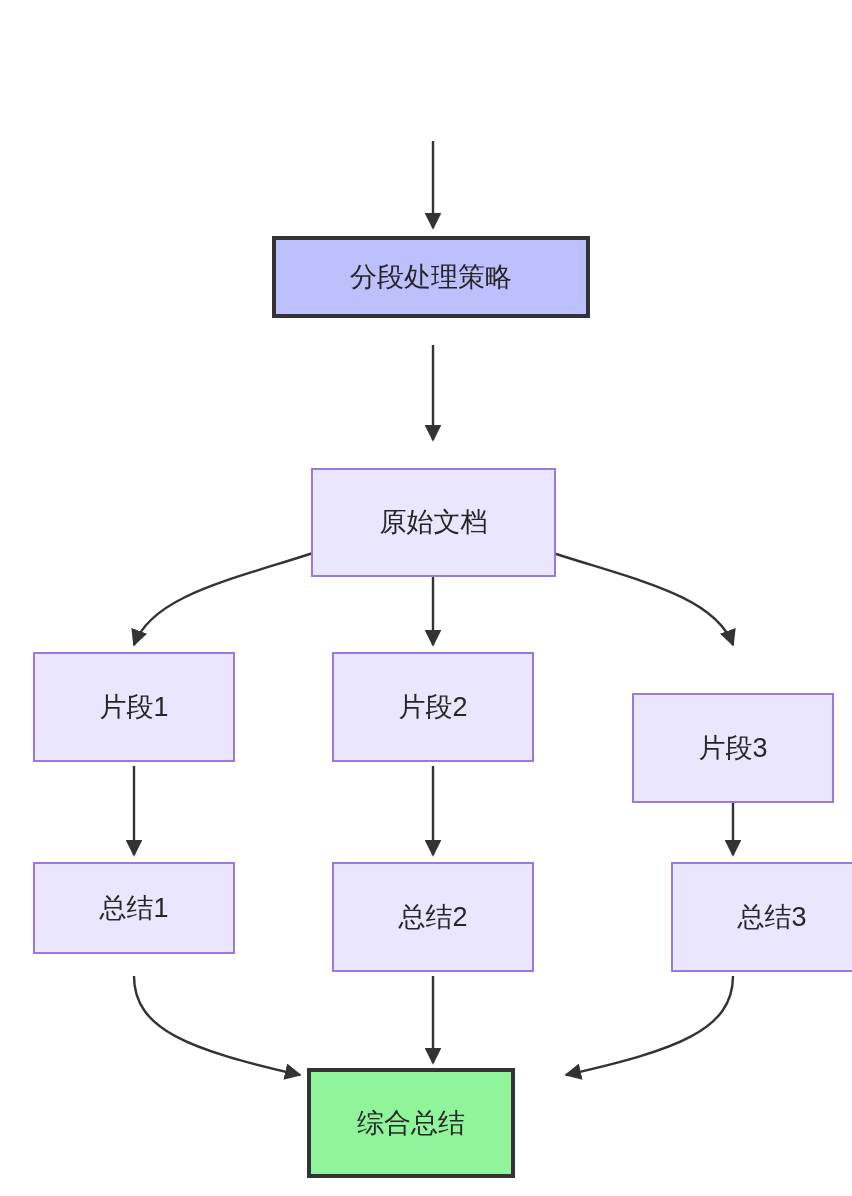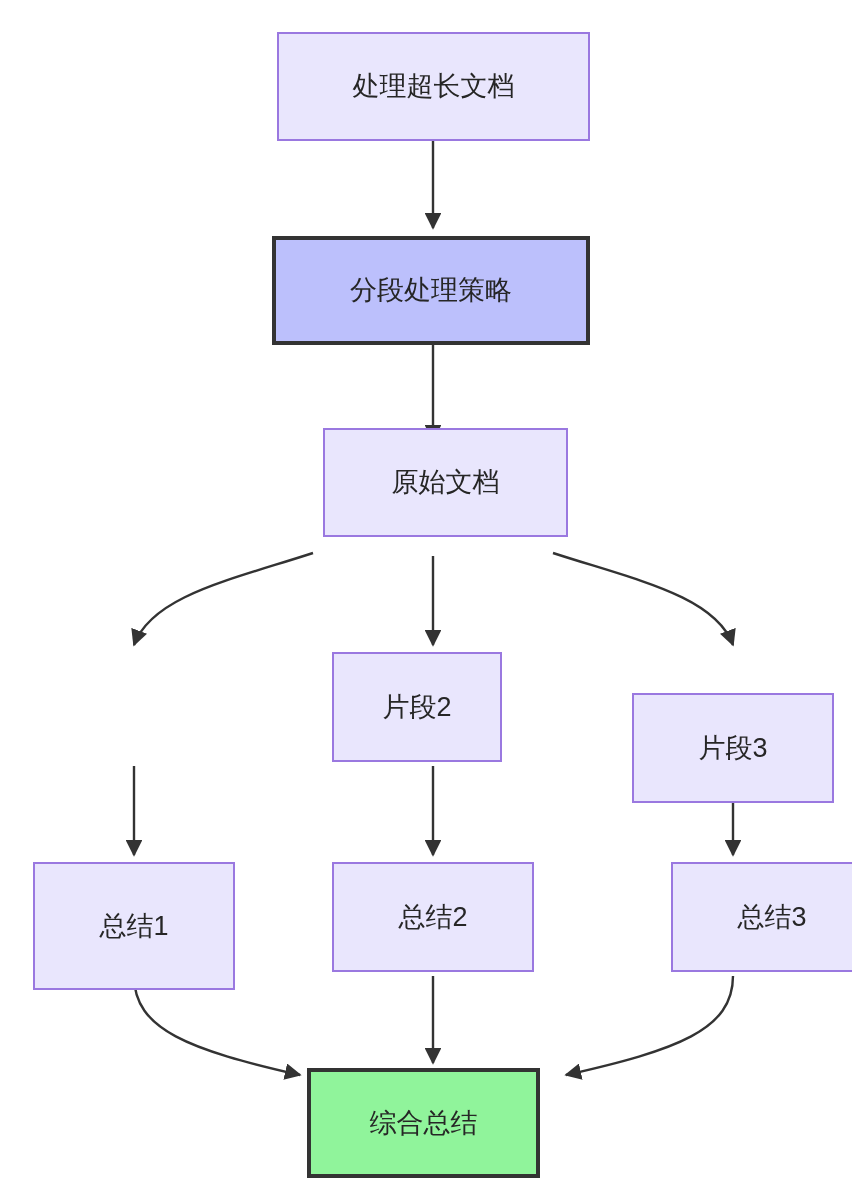--- a/index.html
+++ b/index.html
@@ -90,50 +90,50 @@
 
     <path d="M 733 766 L 733 855" fill="none" stroke="#333333" stroke-width="2.4" marker-end="url(#arrow)"></path>
 
     <path d="M 134 976 C 134 1030, 190 1050, 300 1075" fill="none" stroke="#333333" stroke-width="2.4" marker-end="url(#arrow)"></path>
 
     <path d="M 433 976 L 433 1063" fill="none" stroke="#333333" stroke-width="2.4" marker-end="url(#arrow)"></path>
 
     <path d="M 733 976 C 733 1030, 677 1050, 566 1075" fill="none" stroke="#333333" stroke-width="2.4" marker-end="url(#arrow)"></path>
   </svg>
 
-  <div class="node style-default" style="left:277px; top:32px; width:313px; height:109px;">
-    <span class="node-label">处理超长文档</span>
-  </div>
 
-  <div class="node style-strategy" style="left:272px; top:236px; width:318px; height:109px;">
+  <div class="node style-strategy" style="left:272px; top:236px; width:318px; height:82px;">
     <span class="node-label">分段处理策略</span>
   </div>
 
-  <div class="node style-default" style="left:311px; top:428px; width:245px; height:109px;margin-left:12px;">
+  <div class="node style-default" style="left:311px; top:468px; width:245px; height:109px;">
     <span class="node-label">原始文档</span>
   </div>
 
+  <div class="node style-default" style="left:33px; top:652px; width:202px; height:110px;">
+    <span class="node-label">片段1</span>
+  </div>
 
-  <div class="node style-default" style="left:332px; top:652px; width:170px; height:110px;">
+  <div class="node style-default" style="left:332px; top:652px; width:202px; height:110px;">
     <span class="node-label">片段2</span>
   </div>
 
   <div class="node style-default" style="left:632px; top:652px; width:202px; height:110px;margin-top:41px;">
     <span class="node-label">片段3</span>
   </div>
 
-  <div class="node style-default" style="left:33px; top:862px; width:202px; height:128px;">
+  <div class="node style-default" style="left:33px; top:862px; width:202px; height:92px;">
     <span class="node-label">总结1</span>
   </div>
 
   <div class="node style-default" style="left:332px; top:862px; width:202px; height:110px;text-align:right;">
     <span class="node-label">总结2</span>
   </div>
 
   <div class="node style-default" style="left:632px; top:862px; width:202px; height:110px;margin-left:39px;">
     <span class="node-label">总结3</span>
   </div>
 
-  <div class="node style-final" style="left:307px; top:1068px; width:233px; height:110px;justify-content:center;">
+  <div class="node style-final" style="left:307px; top:1068px; width:208px; height:110px;justify-content:center;">
     <span class="node-label">综合总结</span>
   </div>
 
 </div>
 
 </body></html>

